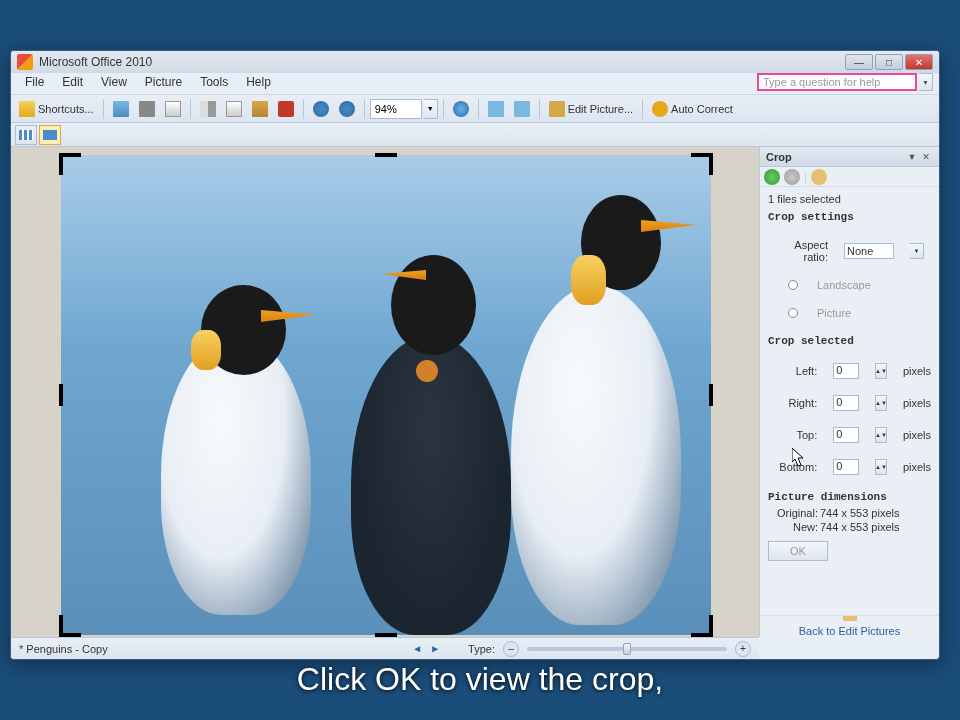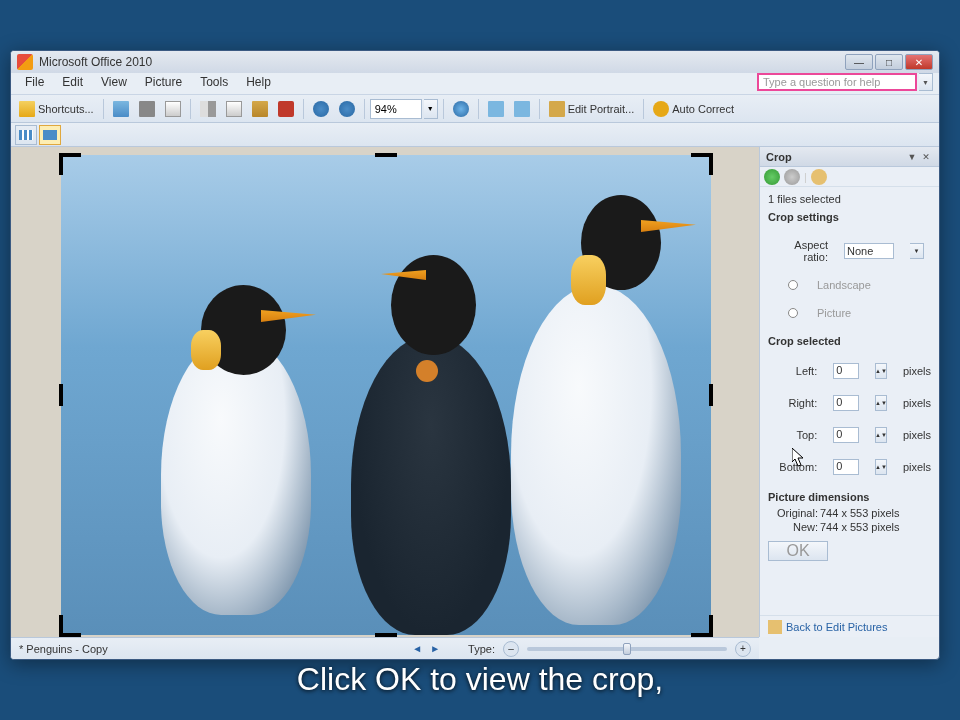--- a/index.html
+++ b/index.html
@@ -72,33 +72,33 @@
 .sp-titlebar { height: 20px; background: linear-gradient(#e4e9f0,#d0d9e6); display: flex; align-items: center; padding: 0 6px; border-bottom: 1px solid #b9c8db; }
 .sp-titlebar .sp-title { flex: 1; font-weight: bold; font-size: 11px; }
 .sp-titlebar .sp-btn { width: 14px; text-align: center; font-size: 9px; color: #555; cursor: default; }
 .sp-nav { height: 20px; display: flex; align-items: center; padding: 0 4px; gap: 4px; border-bottom: 1px solid #d5dfea; }
 .sp-nav .nav-ic { width: 16px; height: 16px; border-radius: 50%; }
 .nav-green { background: radial-gradient(#6c6,#393); }
 .nav-grey { background: radial-gradient(#ccc,#999); }
 .nav-home { background: #e6c070; border-radius: 2px; }
 .sp-body { padding: 6px 8px; flex: 1; overflow: auto; }
 .sp-body .sel { margin-bottom: 6px; }
-.sp-body .sect-h { font-weight: bold; margin: 6px 0 4px 0; }
+.sp-body .sect-h { font-weight: bold; margin: 6px 0 4px 0; font-family: Liberation Mono, monospace; }
 .sp-row { display: flex; align-items: center; margin: 16px 0; gap: 16px; }
 .sp-row .lbl { width: 60px; text-align: right; }
 .sp-row .inp { width: 30px; height: 16px; border: 1px solid #a9bcd2; background: #fff; font-size: 11px; text-align: left; padding: 0 2px; }
 .sp-row .spin { width: 12px; height: 16px; border: 1px solid #a9bcd2; background: linear-gradient(#f4f7fb,#dce5f0); font-size: 6px; display: flex; flex-direction: column; align-items: center; justify-content: center; }
 .sp-row .unit { font-size: 11px; }
 .sp-combo { width: 50px; height: 16px; border: 1px solid #a9bcd2; background: #fff; font-size: 11px; padding: 0 2px; display: flex; align-items: center; }
 .sp-combo-drop { width: 14px; height: 16px; border: 1px solid #a9bcd2; border-left: none; background: linear-gradient(#f4f7fb,#dce5f0); display: flex; align-items: center; justify-content: center; font-size: 6px; }
 .radio { width: 10px; height: 10px; border: 1px solid #888; border-radius: 50%; background: #fff; margin-right: 3px; }
 .dim-row { display: flex; margin: 2px 0; }
 .dim-row .dlbl { width: 50px; text-align: right; margin-right: 2px; }
-.ok-btn { width: 60px; height: 20px; margin: 8px 0 0 0; border: 1px solid #a9bcd2; background: linear-gradient(#f4f7fb,#dce5f0); display: flex; align-items: center; justify-content: center; font-size: 16px; color: #999; }
-.sp-footer { height: 22px; border-top: 1px solid #d5dfea; display: flex; align-items: center; padding: 0 8px; gap: 4px; }
+.ok-btn { width: 60px; height: 20px; margin: 8px 0 0 0; border: 1px solid #a9bcd2; background: linear-gradient(#f4f7fb,#dce5f0); display: flex; align-items: center; justify-content: center; font-size: 11px; color: #999; }
+.sp-footer { height: 22px; border-top: 1px solid #d5dfea; display: flex; align-items: center; padding: 0 8px; gap: 4px; flex-direction: column; }
 .sp-footer .ic { width: 14px; height: 14px; background: #e6c070; }
 .sp-footer .lnk { color: #2862a5; font-size: 11px; }
 
 .statusbar { position: absolute; left: 0; right: 180px; bottom: 0; height: 22px; background: linear-gradient(#e8eef5,#dce5f0); border-top: 1px solid #b9c8db; display: flex; align-items: center; padding: 0 8px; font-size: 11px; color: #333; gap: 8px; }
 .statusbar .fn { flex: 0 0 auto; }
 .statusbar .navarrows { margin-left: auto; display: flex; gap: 8px; color: #2862a5; font-size: 10px; }
 .statusbar .zlbl { margin-left: 20px; }
 .statusbar .zout, .statusbar .zin { width: 16px; height: 16px; border-radius: 50%; background: #dce5f0; border: 1px solid #a9bcd2; display: flex; align-items: center; justify-content: center; font-size: 10px; }
 .statusbar .slider { width: 200px; height: 4px; background: #b9c8db; border-radius: 2px; position: relative; }
 .statusbar .slider .thumb { position: absolute; left: 48%; top: -4px; width: 8px; height: 12px; background: linear-gradient(#f4f7fb,#c3cedd); border: 1px solid #8fa2bd; border-radius: 2px; }
@@ -183,21 +183,21 @@
     <div class="tb-sep"></div>
     <div class="tb-btn">
         <span class="tb-icon i-autos"></span>
       </div>
     <div class="tb-btn">
         <span class="tb-icon i-autos"></span>
       </div>
     <div class="tb-sep"></div>
     <div class="tb-btn">
         <span class="tb-icon i-paint"></span>
-        <span>Edit Portrait...</span>
+        <span>Edit Picture...</span>
       </div>
     <div class="tb-sep"></div>
     <div class="tb-btn">
         <span class="tb-icon i-star"></span>
         <span>Auto Correct</span>
       </div>
   </div>
 
   <div class="viewbar">
     <div class="view-btn">

